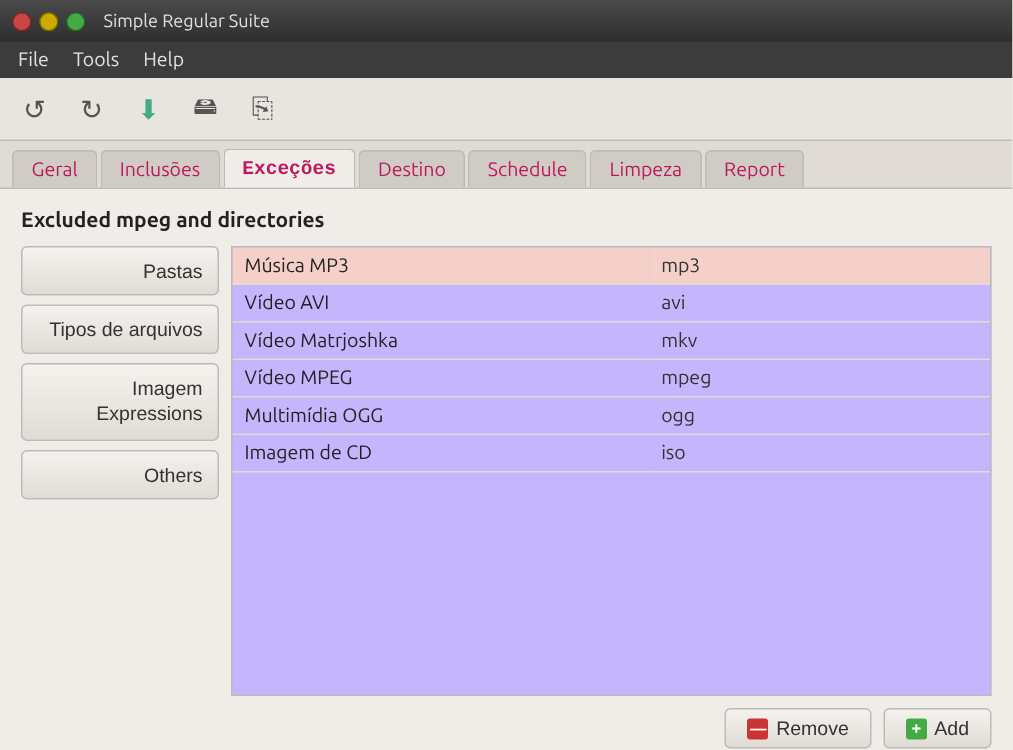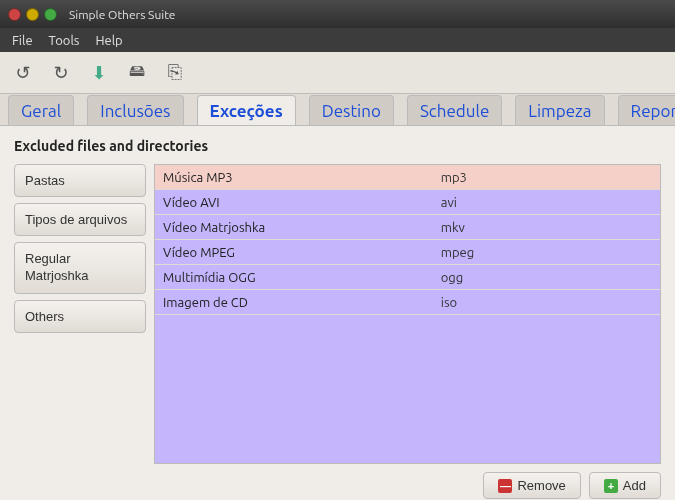--- a/index.html
+++ b/index.html
@@ -85,35 +85,36 @@
     .tabs-bar {
       background: #e0dbd4;
       height: 32px;
       display: flex;
       align-items: flex-end;
       padding: 0 8px;
       border-bottom: 1px solid #bbb;
     }
     .tab {
       padding: 5px 12px;
-      font-size: 17px;
+      font-size: 13px;
       cursor: pointer;
       border: 1px solid #bbb;
       border-bottom: none;
       border-radius: 4px 4px 0 0;
       background: #d0cbc4;
-      color: #1d4ed8;
-      margin-right: 13px;
+      color: #be185d;
+      margin-right: 2px;
     }
     .tab.active {
       background: #f0ede8;
       border-color: #bbb;
       font-weight: bold;
       position: relative;
       z-index: 1;
+      font-family: Liberation Mono, monospace;
     }
 
     
     .main-content {
       background: #f0ede8;
       padding: 12px 14px;
       flex: 1;
     }
     .section-title {
       font-size: 14px;
@@ -137,21 +138,21 @@
       flex-shrink: 0;
     }
     .left-btn {
       padding: 8px 10px;
       background: linear-gradient(to bottom, #f5f2ee, #e0dbd4);
       border: 1px solid #bbb;
       border-radius: 4px;
       cursor: pointer;
       font-size: 13px;
       color: #333;
-      text-align: left;
+      text-align: right;
     }
 
     
     .table-container {
       flex: 1;
       border: 1px solid #bbb;
       background: #c4b5fd;
       overflow: hidden;
     }
     table {
@@ -220,21 +221,21 @@
   </style>
 </head>
 <body>
 
 <div class="titlebar">
   <div class="titlebar-buttons">
     <div class="tb-btn tb-close"></div>
     <div class="tb-btn tb-min"></div>
     <div class="tb-btn tb-max"></div>
   </div>
-  <span class="titlebar-title">Simple Others Suite</span>
+  <span class="titlebar-title">Simple Regular Suite</span>
 </div>
 
 <div class="menubar">
   <div class="menubar-item">File</div>
   <div class="menubar-item">Tools</div>
   <div class="menubar-item">Help</div>
 </div>
 
 <div class="toolbar">
   <button class="toolbar-btn" title="Back">↺</button>
@@ -248,29 +249,29 @@
   <div class="tab">Geral</div>
   <div class="tab">Inclusões</div>
   <div class="tab active">Exceções</div>
   <div class="tab">Destino</div>
   <div class="tab">Schedule</div>
   <div class="tab">Limpeza</div>
   <div class="tab">Report</div>
 </div>
 
 <div class="main-content">
-  <div class="section-title">Excluded files and directories</div>
+  <div class="section-title">Excluded mpeg and directories</div>
 
   <div class="content-area">
 
     <div class="left-buttons">
       <button class="left-btn">Pastas</button>
       <button class="left-btn">Tipos de arquivos</button>
       <button class="left-btn" style="line-height:1.3">
-        <span>Regular Matrjoshka</span>
+        <span>Imagem Expressions</span>
       </button>
       <button class="left-btn">Others</button>
     </div>
 
     <div class="table-container">
       <table>
         <tbody>
           <tr class="selected">
             <td>Música MP3</td>
             <td>mp3</td>

